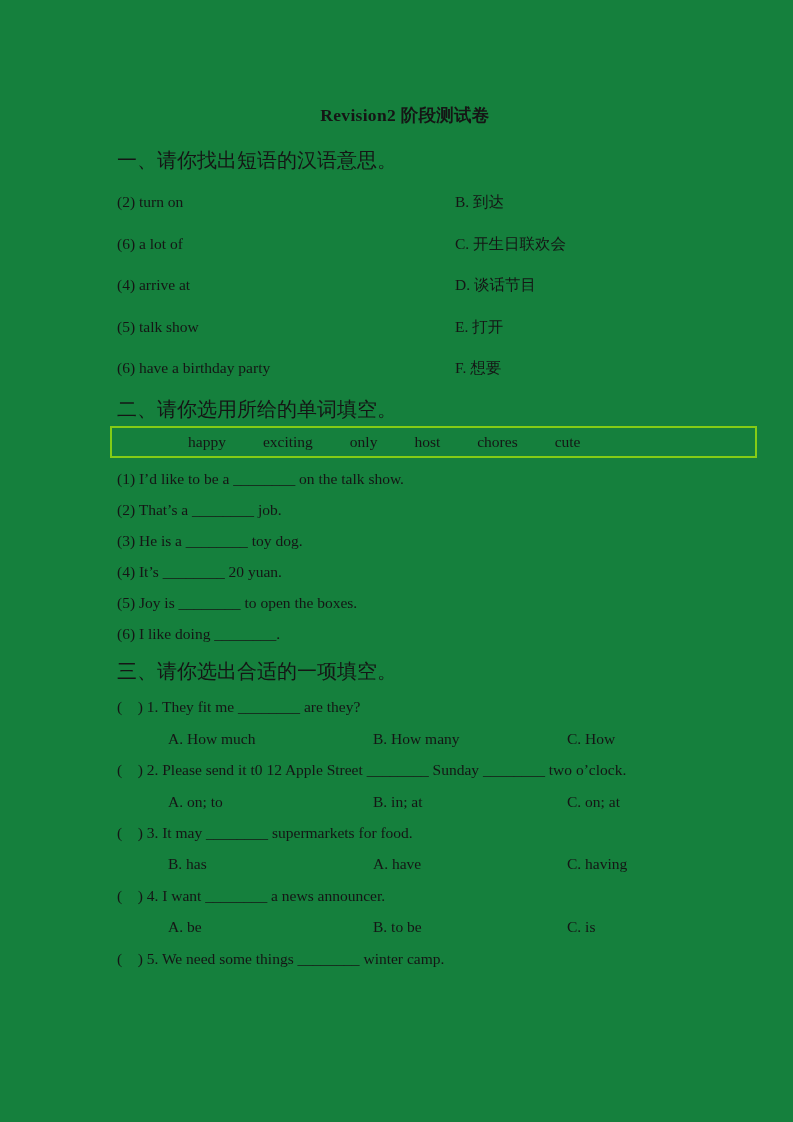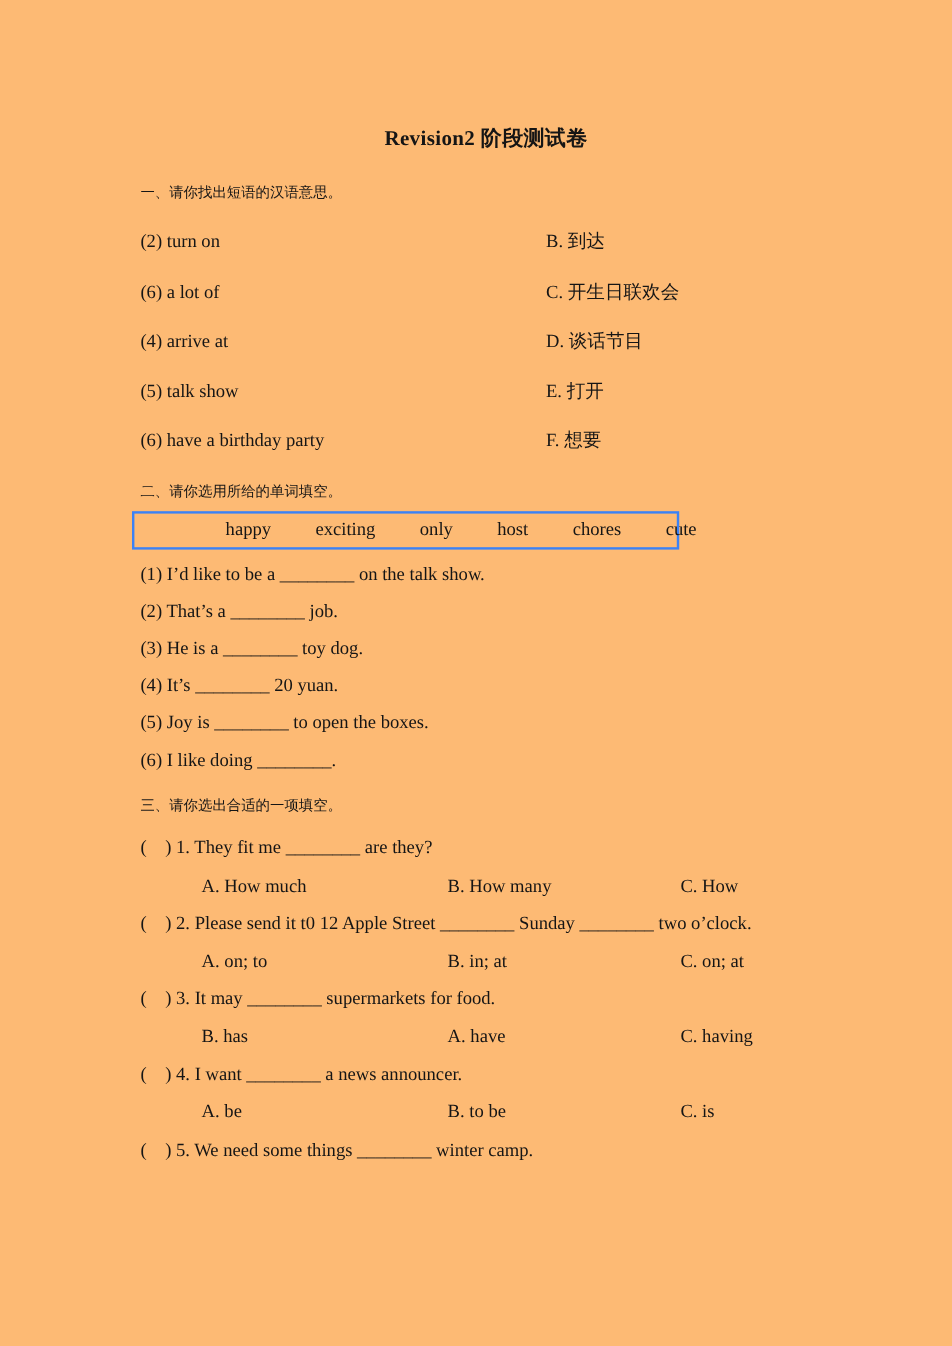--- a/index.html
+++ b/index.html
@@ -2,38 +2,38 @@
 <html lang="zh"><head>
 <meta charset="utf-8">
 <style>
   * { margin: 0; padding: 0; box-sizing: border-box; }
   html, body { background: #e8e8e8; }
   .page {
     position: relative;
     width: 793px;
     height: 1122px;
     margin: 0 auto;
-    background: #fdba74;
+    background: #15803d;
     color: #151515;
     font-family: "Liberation Serif", "DejaVu Serif", serif;
     font-size: 15.5px;
     overflow: hidden;
   }
   .content {
     padding: 105px 100px 0 117px;
   }
   .title {
     text-align: center;
     font-size: 17.5px;
     font-weight: 700;
     line-height: 20px;
     letter-spacing: 0.3px;
   }
   .heading {
-    font-size: 12px;
+    font-size: 20px;
     line-height: 20px;
     font-family: Liberation Serif, serif;
   }
   .heading.h1 { margin-top: 25px; }
   .heading.h2 { margin-top: 20.5px; }
   .heading.h3 { margin-top: 17px; }
 
   
   .pairs { margin-top: 22px; }
   .pair-row {
@@ -42,23 +42,23 @@
     margin-bottom: 21.5px;
   }
   .pair-row:last-child { margin-bottom: 0; }
   .pair-left { width: 338px; flex: 0 0 338px; }
   .pair-right { flex: 1; }
 
   
   .word-bank {
     margin-top: 7px;
     margin-left: -7px;
-    width: 456px;
+    width: 647px;
     height: 32px;
-    border: 2px solid #3b82f6;
+    border: 2px solid #84cc16;
     display: flex;
     align-items: center;
     gap: 37px;
     padding-left: 76px;
     line-height: 28px;
   }
   .fill-item {
     line-height: 20px;
     margin-bottom: 11.2px;
   }

